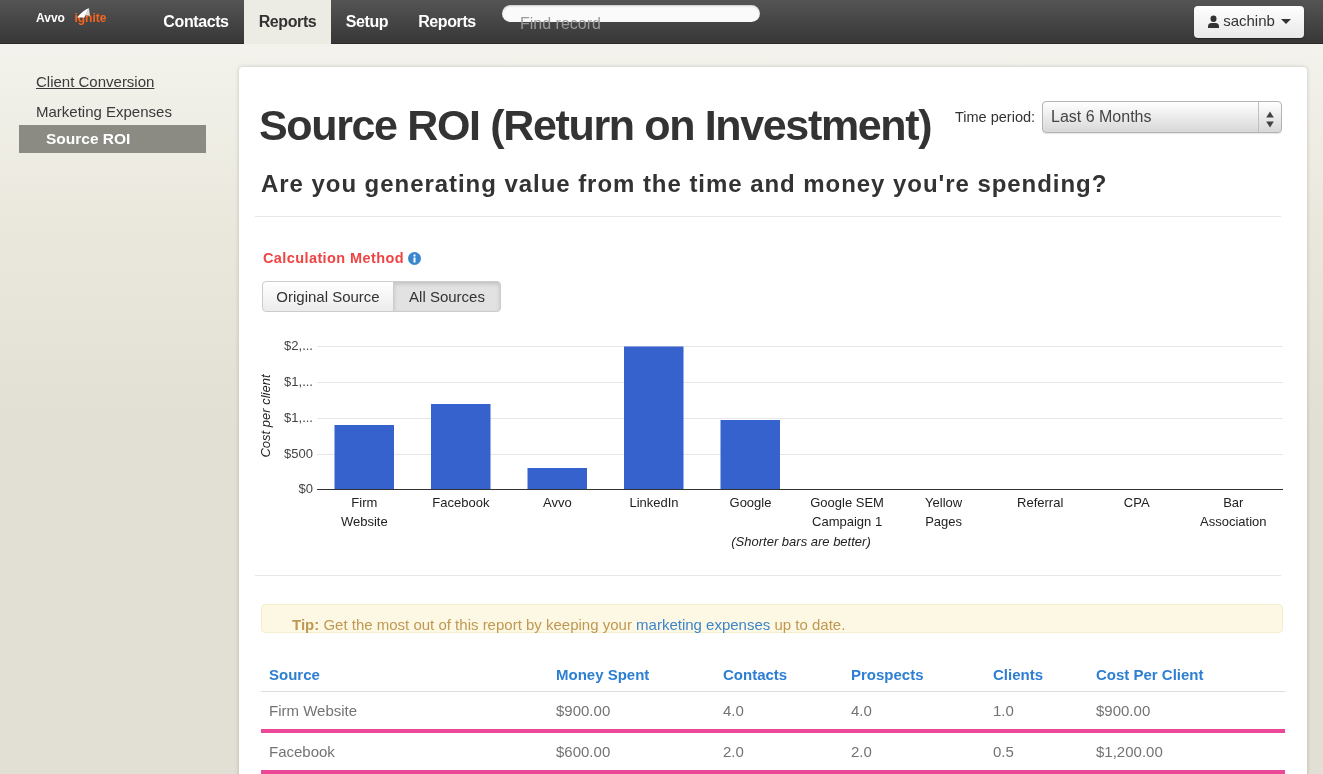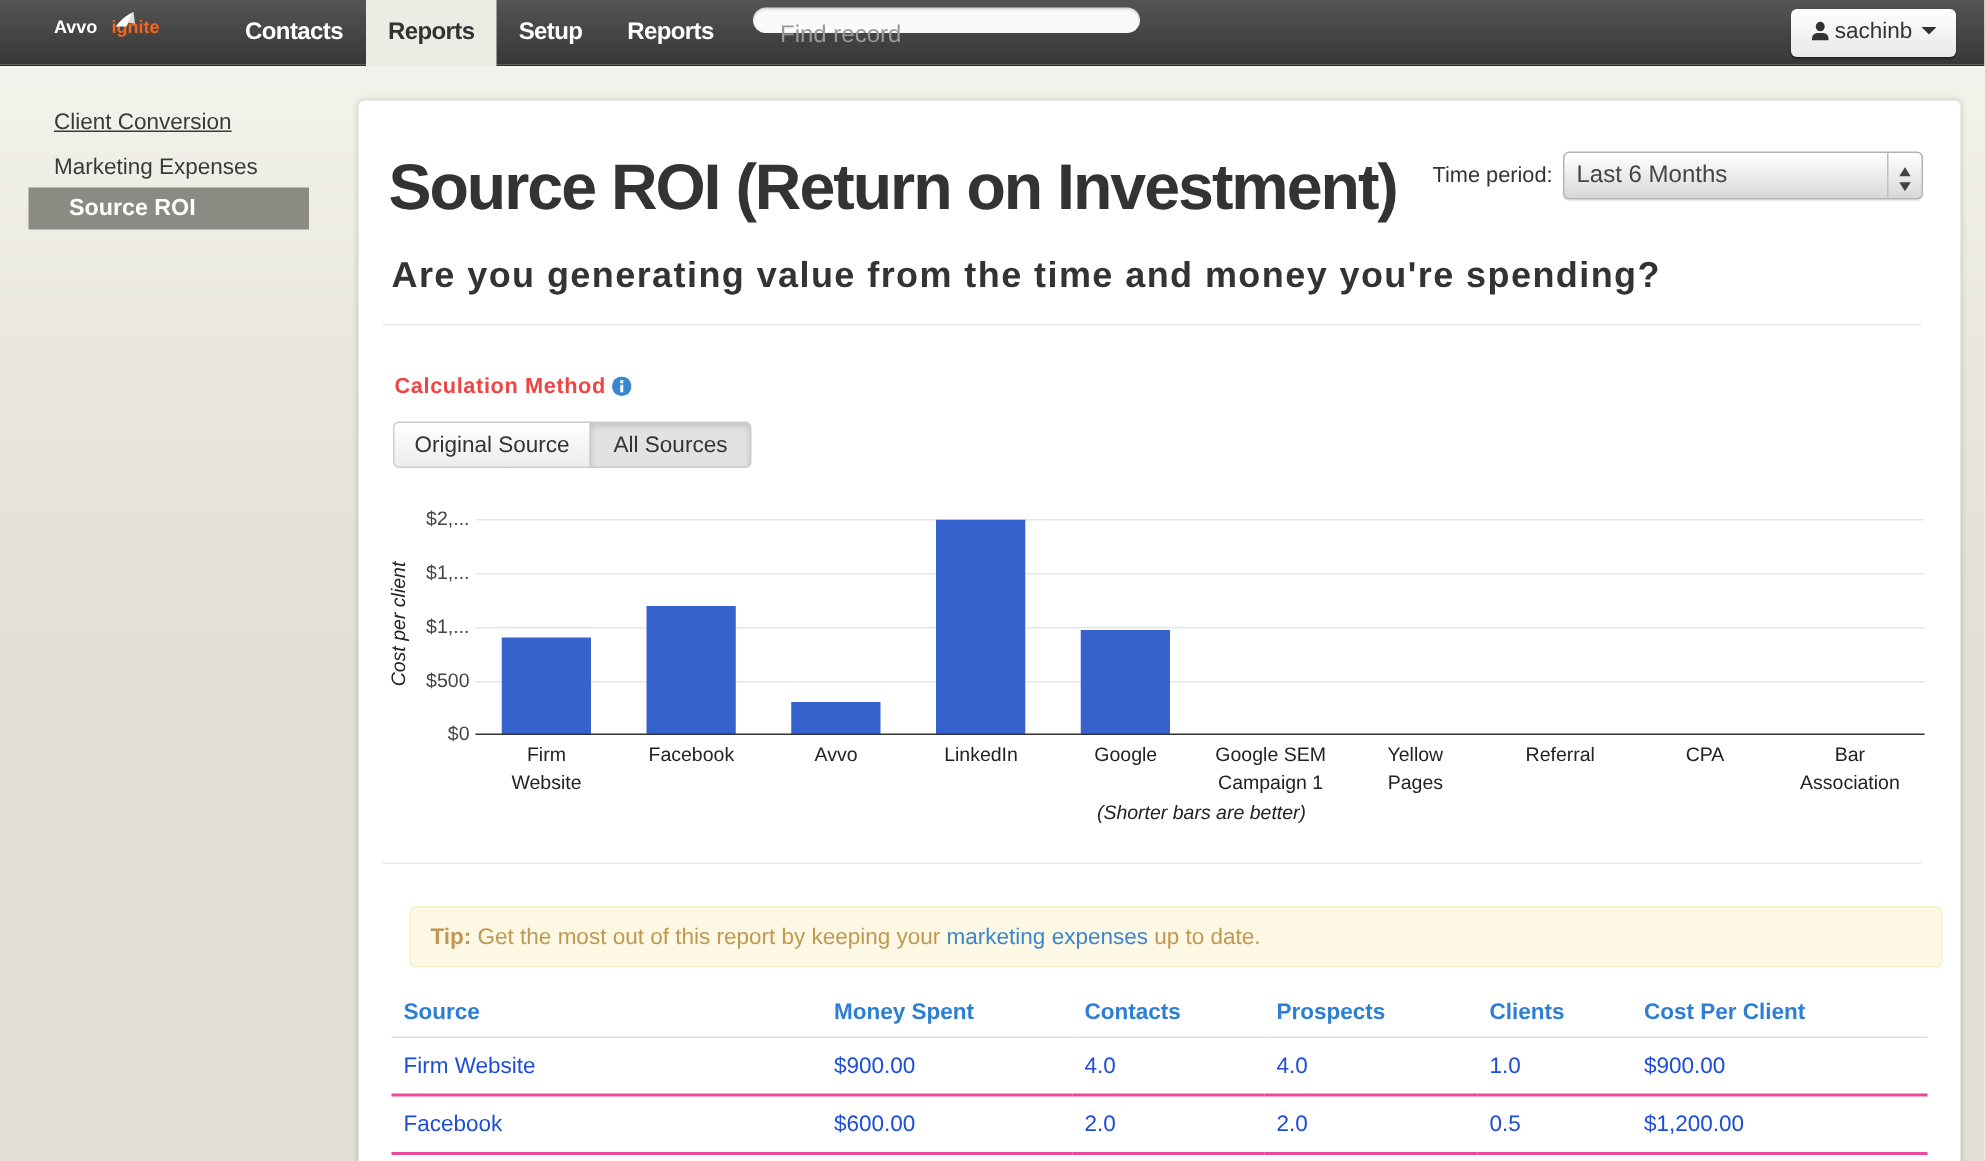--- a/index.html
+++ b/index.html
@@ -40,28 +40,28 @@
 #tp-select .arrows { position:absolute; right:5px; top:9px; }
 #card h2 { position:absolute; left:22px; top:92px; font-size:24px; color:#333; letter-spacing:0.95px;margin-top:11px; }
 .hr { position:absolute; left:16px; width:1026px; height:1px; background:#e8e8e8; }
 
 #calcm { position:absolute; left:24px; top:183px; font-size:14.5px; font-weight:bold; color:#ef4444; letter-spacing:0.4px; }
 #btngroup { position:absolute; left:23px; top:214px; height:31px; }
 .btn { position:absolute; top:0; height:31px; border:1px solid #ccc; font-size:15px; color:#333; text-align:center; line-height:29px; }
 #btn1 { left:0; width:132px; border-radius:4px 0 0 4px; background:linear-gradient(#ffffff,#ececec); }
 #btn2 { left:131px; width:108px; border-radius:0 4px 4px 0; background:#e2e2e2; box-shadow:inset 0 2px 4px rgba(0,0,0,0.15); }
 
-#tip { position:absolute; left:34px; top:537px; width:1022px; height:41px; background:#fcf8e3; border:1px solid #f5eecb; border-radius:4px; font-size:15px; color:#c09853; line-height:39px; padding-left:13px; }
+#tip { position:absolute; left:22px; top:537px; width:1022px; height:29px; background:#fcf8e3; border:1px solid #f5eecb; border-radius:4px; font-size:15px; color:#c09853; line-height:39px; padding-left:30px; }
 #tip b { font-weight:bold; }
 #tip a { color:#3d85cc; text-decoration:none; }
 
 
 #tbl { position:absolute; left:22px; top:591px; width:1024px; border-collapse:collapse; font-size:15px; }
 #tbl th { text-align:left; color:#2d7fd3; font-weight:bold; padding:8px; border-bottom:1px solid #ddd;margin-left:21px; }
-#tbl td { padding:10px 8px; color:#1d4ed8; border-bottom:2px solid #ec4899; }
+#tbl td { padding:10px 8px; color:#737373; border-bottom:4px solid #ec4899; }
 </style>
 </head>
 <body>
 <div id="page">
 
   <div id="sidebar">
     <div class="sideitem" style="top:29px;text-decoration:underline;">Client Conversion</div>
     <div class="sideitem" style="top:59px;">Marketing Expenses</div>
     <div id="side-active">Source ROI</div>
   </div>

